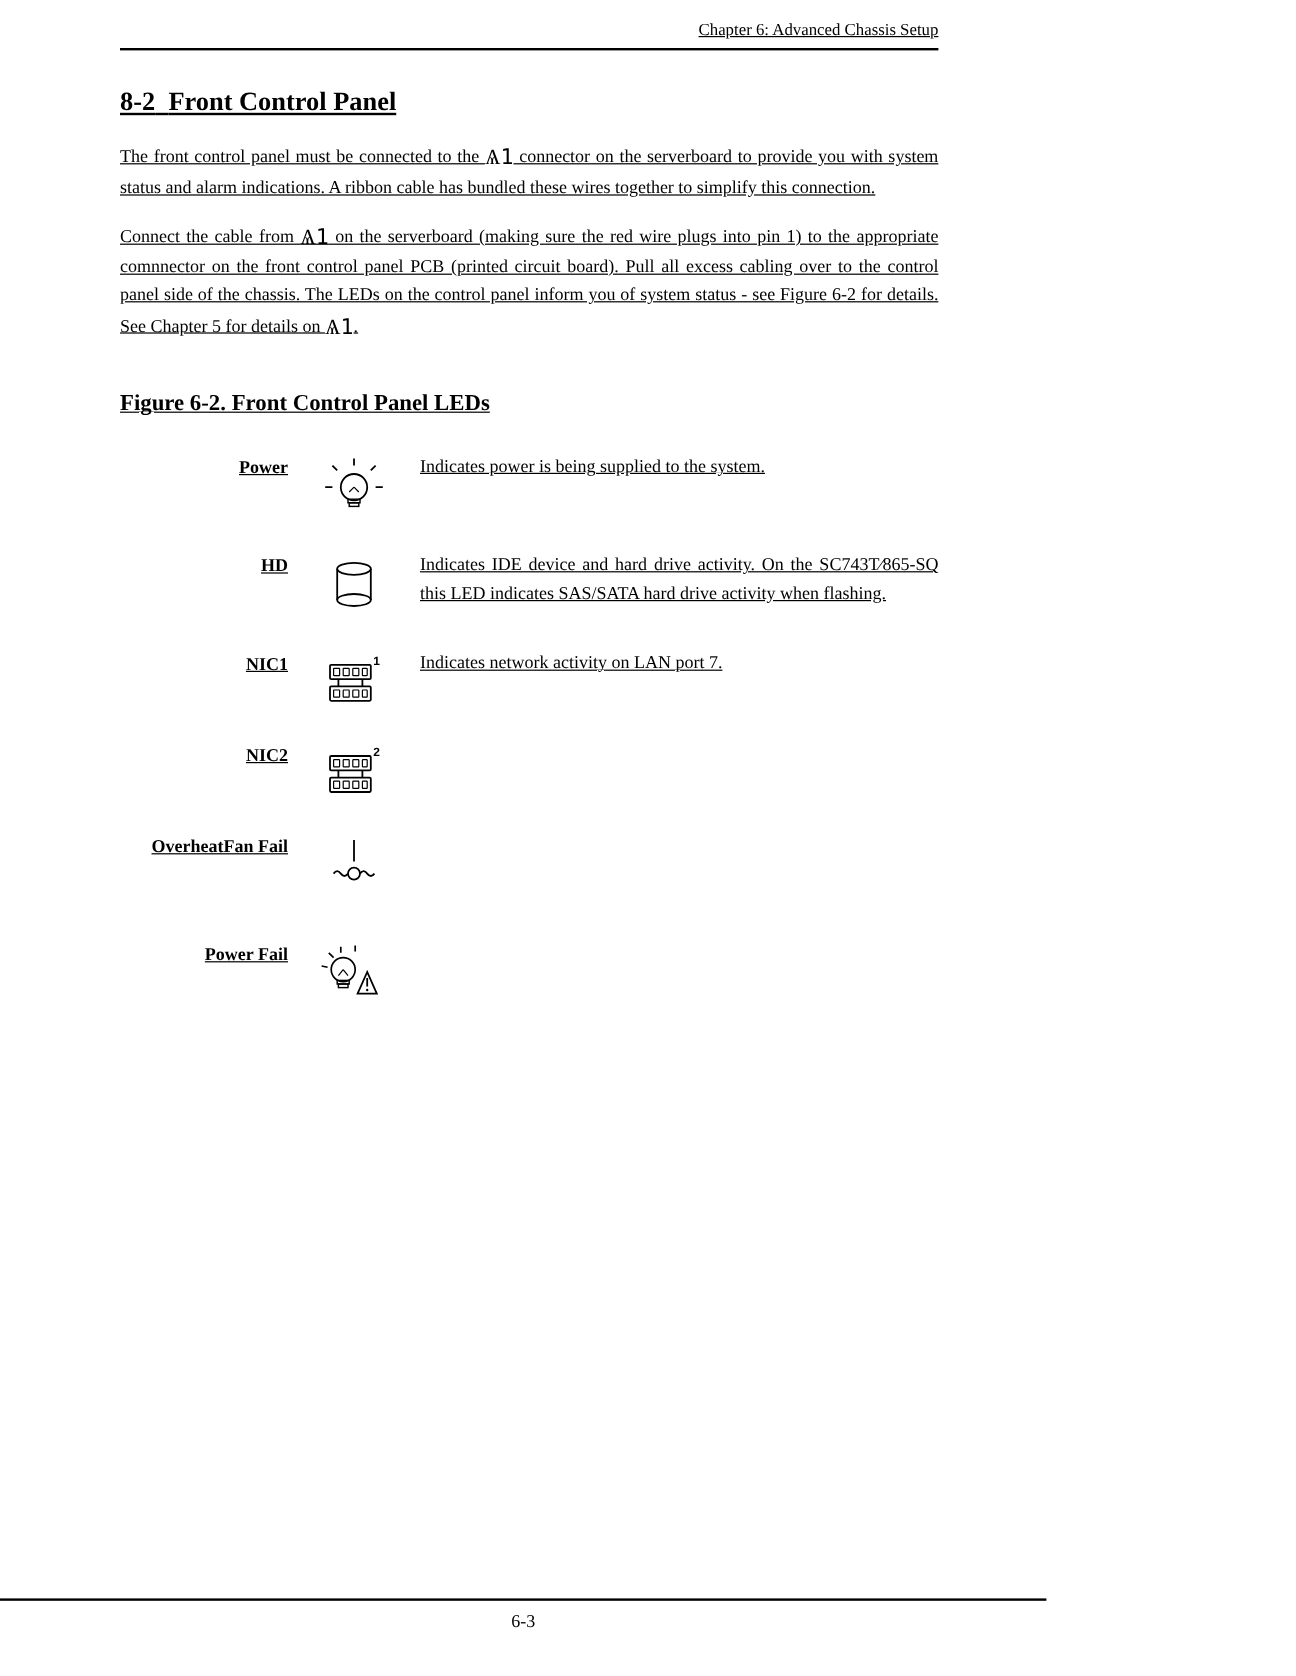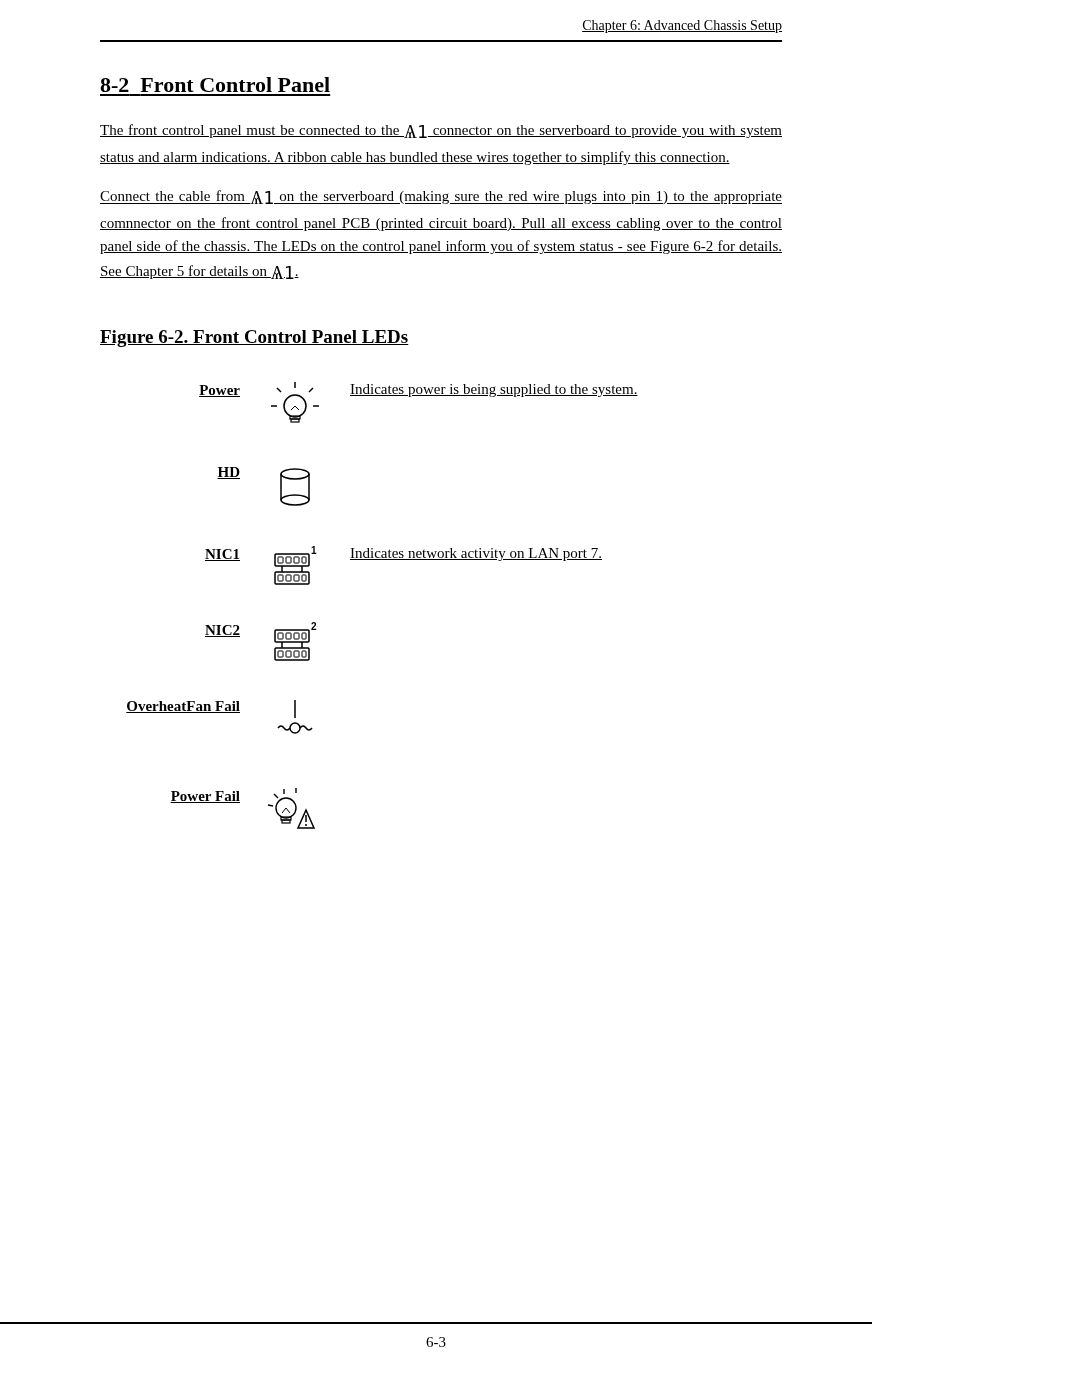--- a/index.html
+++ b/index.html
@@ -94,21 +94,21 @@
     .icon-bulb svg,
     .icon-network svg,
     .icon-fan svg,
     .icon-hdd svg,
     .icon-powerfail svg {
       display: block;
     }
 
     .footer {
       position: absolute;
-      bottom: 46px;
+      bottom: 36px;
       left: 0;
       width: 100%;
       text-align: center;
       font-size: 15px;
       border-top: 2px solid #000;
       padding-top: 10px;
     }
 
     .jf1 {
       font-family: monospace;
@@ -171,20 +171,23 @@
       <div class="led-icon icon-hdd">
         <svg width="40" height="52" viewBox="0 0 40 52" fill="none" xmlns="http://www.w3.org/2000/svg">
 
           <ellipse cx="20" cy="12" rx="14" ry="5" stroke="#000" stroke-width="1.5" fill="none"></ellipse>
 
           <line x1="6" y1="12" x2="6" y2="38" stroke="#000" stroke-width="1.5"></line>
           <line x1="34" y1="12" x2="34" y2="38" stroke="#000" stroke-width="1.5"></line>
 
           <ellipse cx="20" cy="38" rx="14" ry="5" stroke="#000" stroke-width="1.5" fill="none"></ellipse>
         </svg>
+      </div>
+      <div class="led-desc">
+        Indicates IDE device and hard drive activity. On the SC743T⁄865-SQ this LED indicates SAS/SATA hard drive activity when flashing.
       </div>
     </div>
 
     <div class="led-row">
       <div class="led-label"><span>NIC1</span></div>
       <div class="led-icon icon-network">
         <svg width="56" height="46" viewBox="0 0 56 46" fill="none" xmlns="http://www.w3.org/2000/svg">
 
           <text x="44" y="10" font-size="10" font-family="Arial" font-weight="bold" fill="#000">1</text>
 

